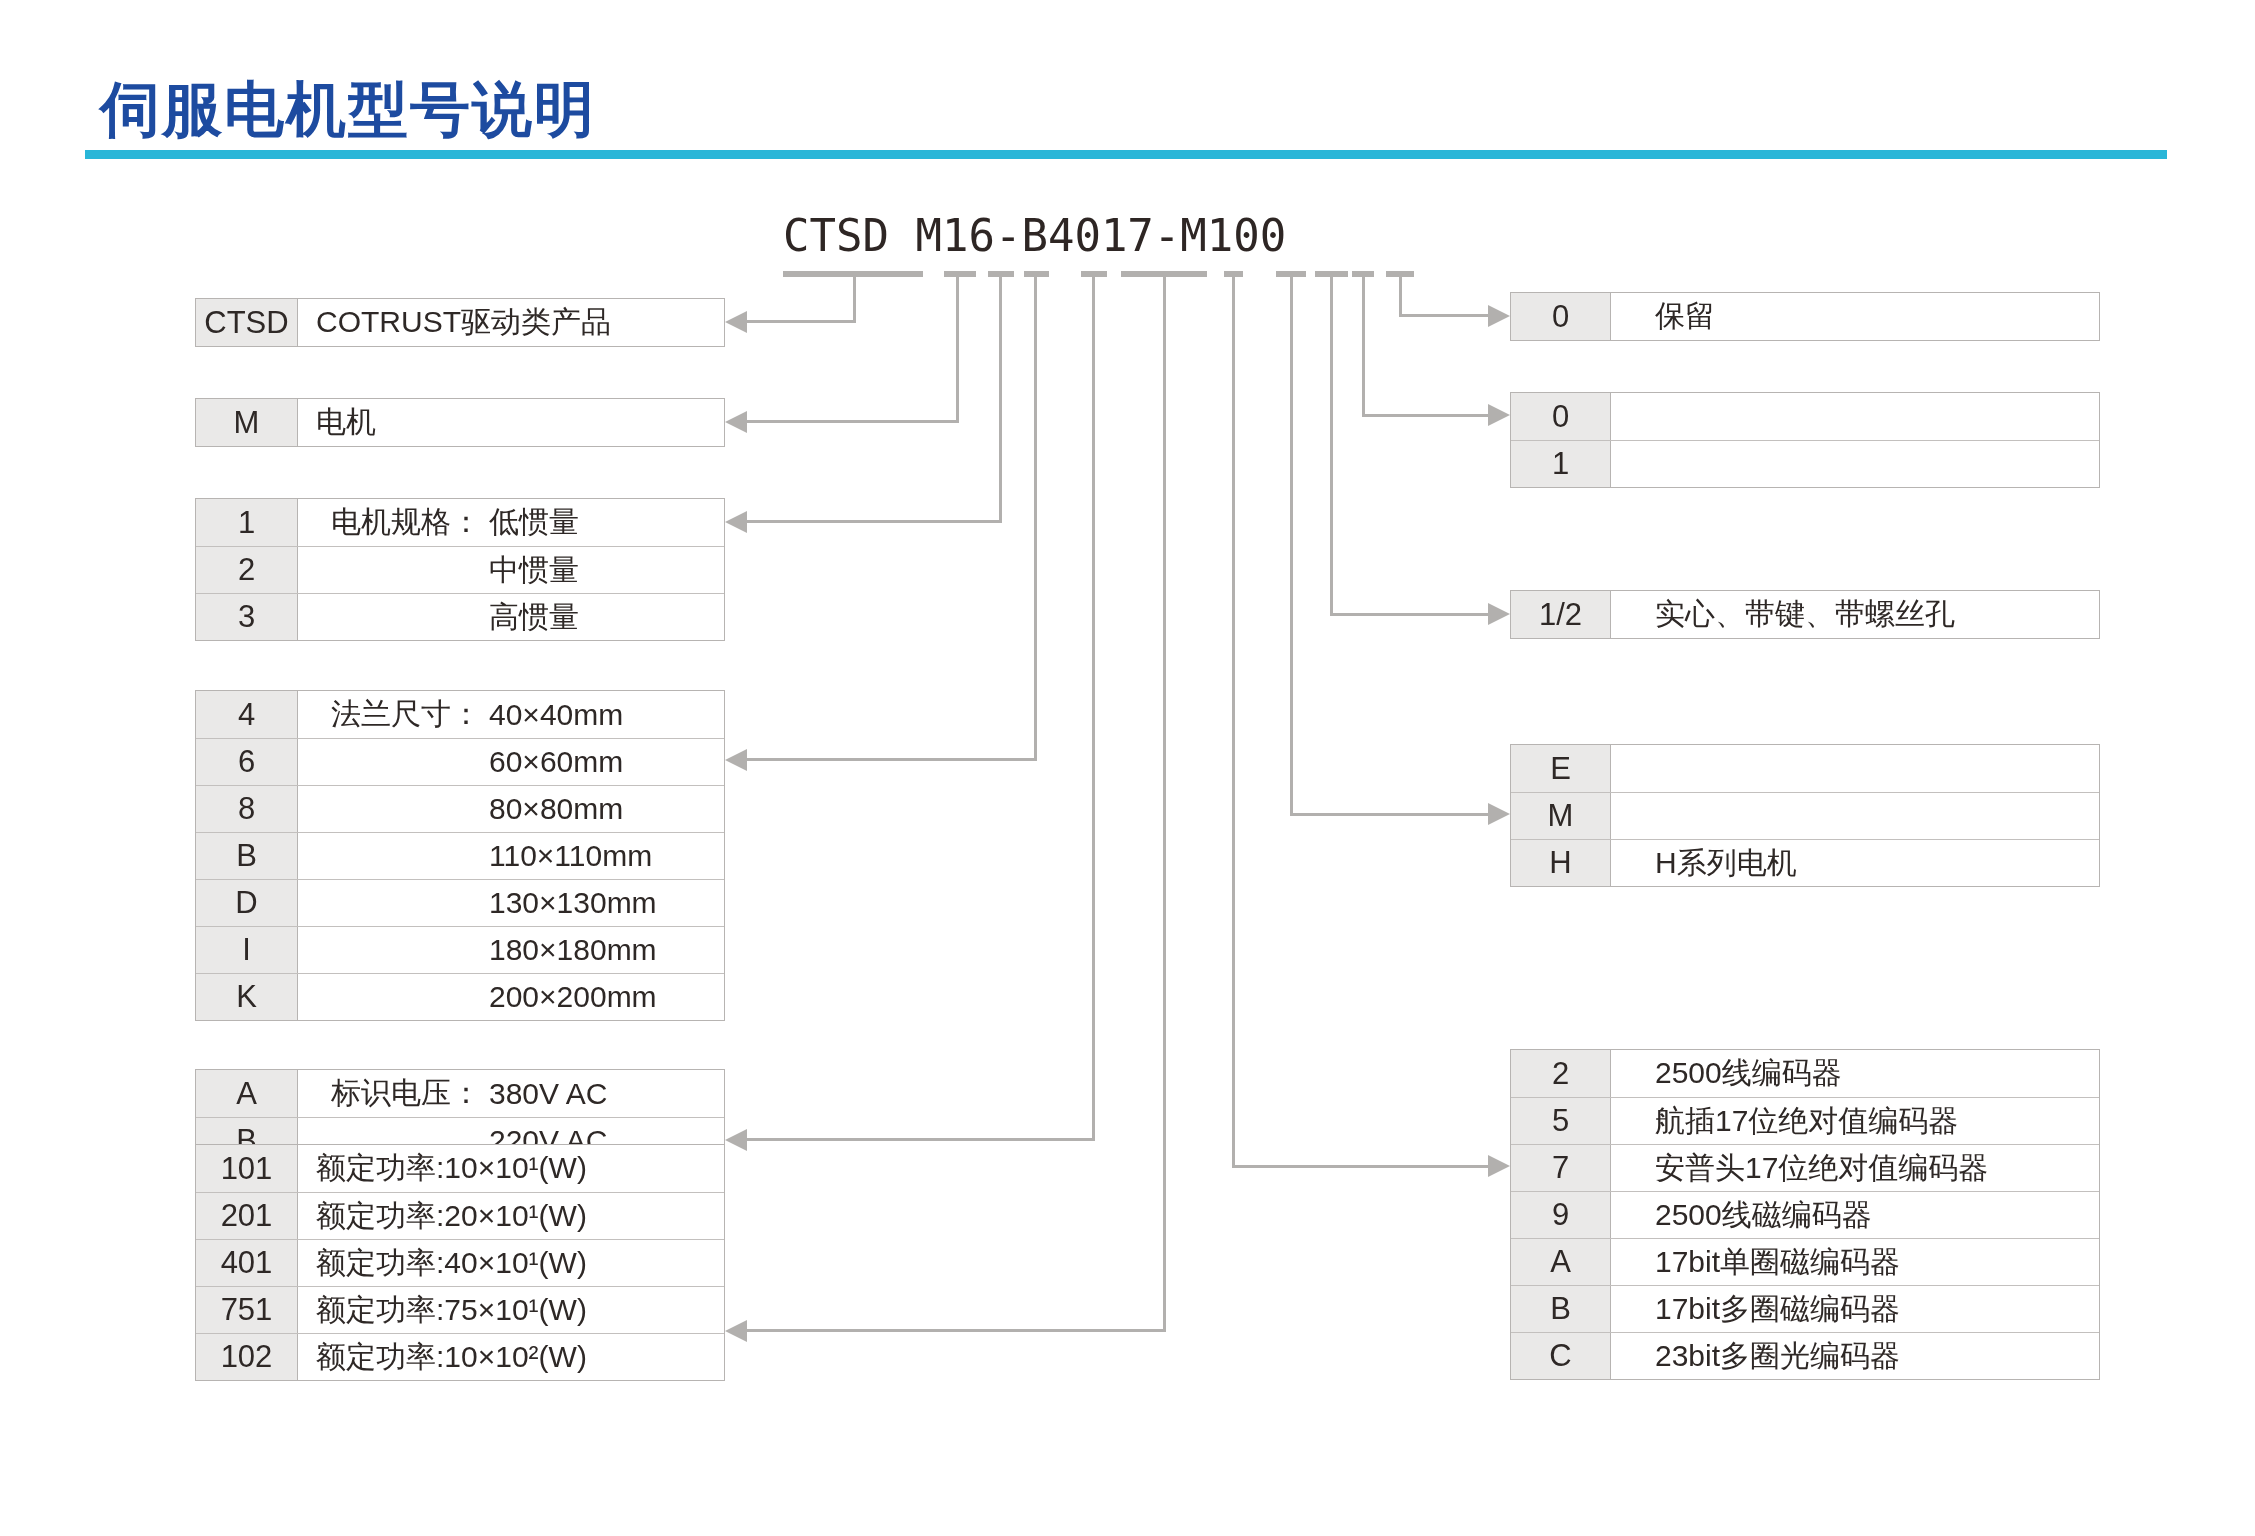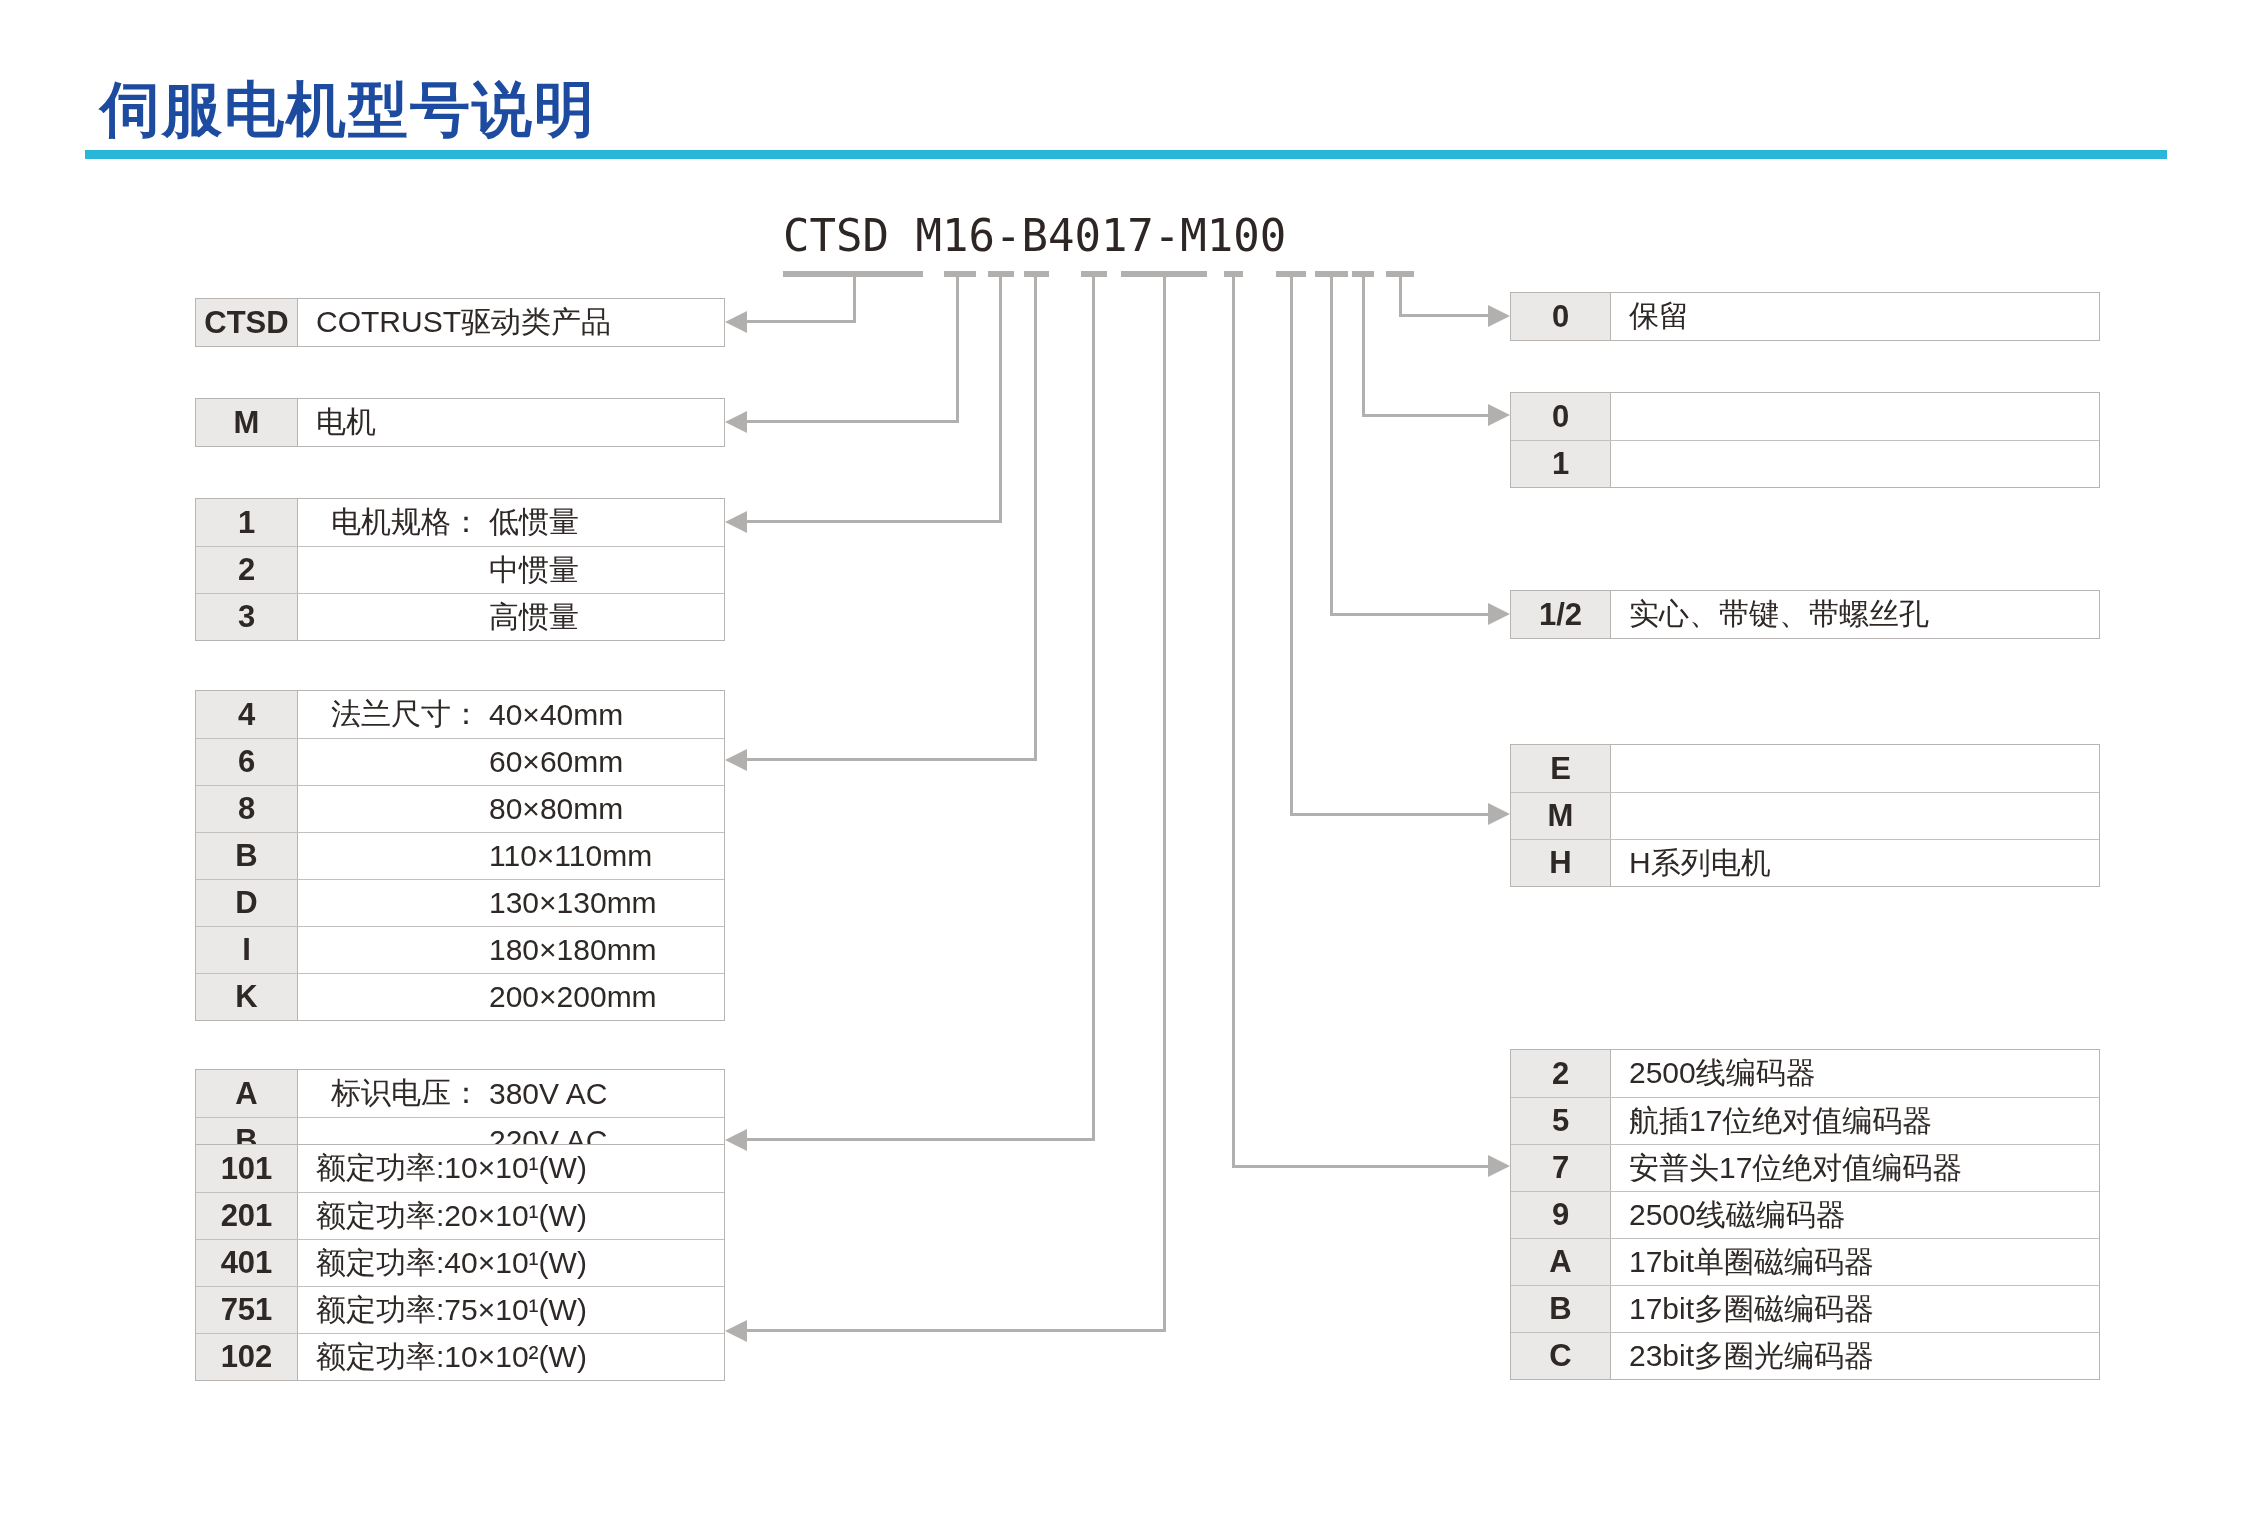--- a/index.html
+++ b/index.html
@@ -27,28 +27,28 @@
   .arr.left{border-right:22px solid #b2b0ae;}
   .arr.right{border-left:22px solid #b2b0ae;}
   .tbl{position:absolute;border:1px solid #b7b4b2;background:#ffffff;box-sizing:border-box;}
   .tbl.lt{left:195px;width:530px;}
   .tbl.rt{left:1510px;width:590px;}
   .row{display:flex;height:47px;box-sizing:border-box;}
   .row + .row{border-top:1px solid #c3c0be;}
   .key{
     flex:0 0 102px;background:#eae9e8;border-right:1px solid #b7b4b2;box-sizing:border-box;
     display:flex;align-items:center;justify-content:center;
-    font-size:31px;color:#2e2826;font-weight:bold;
+    font-size:31px;color:#2e2826;
   }
   .rt .key{flex-basis:100px;}
   .val{
     flex:1;display:flex;align-items:center;padding-left:18px;
     font-size:30px;color:#2e2826;white-space:nowrap;
   }
-  .rt .val{padding-left:18px;}
+  .rt .val{padding-left:44px;}
   .pfx{display:inline-block;}
   .tbl[data-pfx="fixed"] .pfx{flex:0 0 158px;width:158px;margin-left:15px;}
 </style>
 </head>
 <body>
 
 <div class="stage">
 
   <h1 class="page-title">伺服电机型号说明</h1>
   <div class="title-rule"></div>

